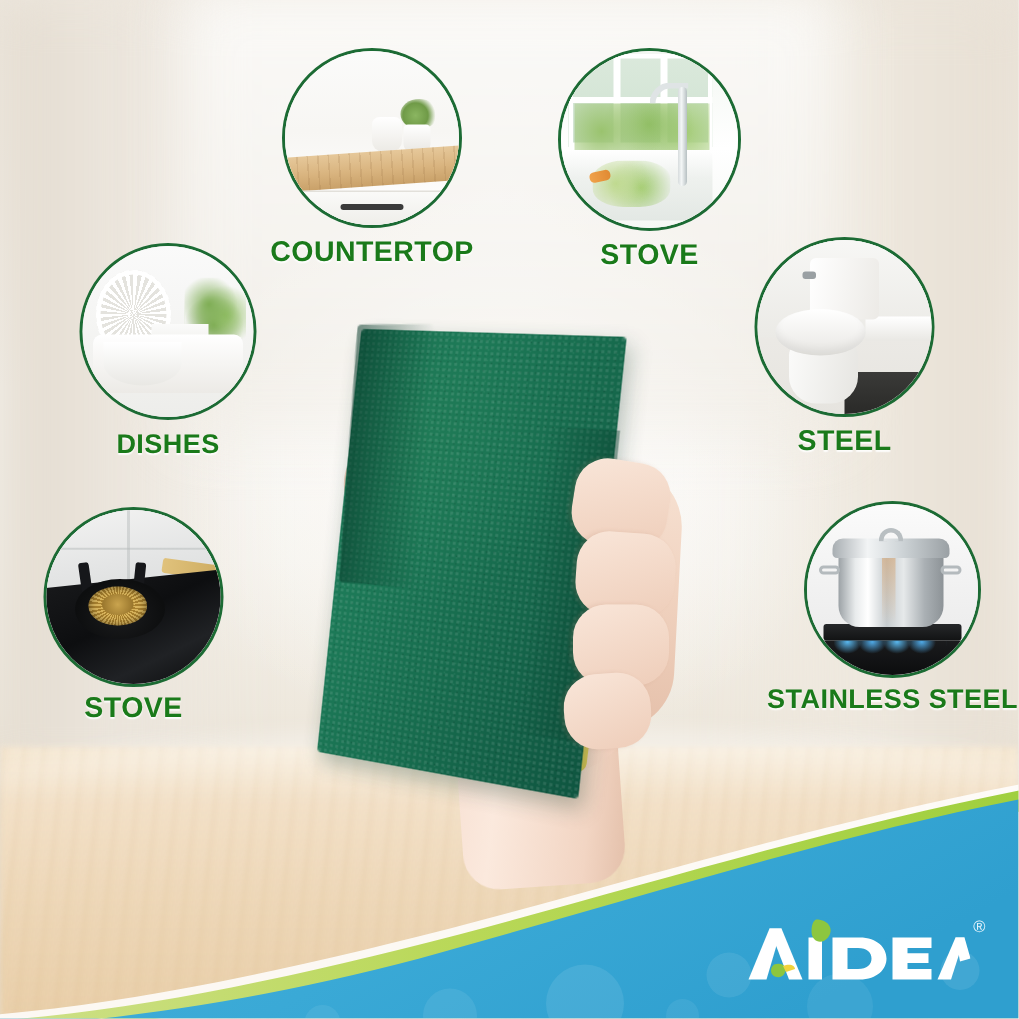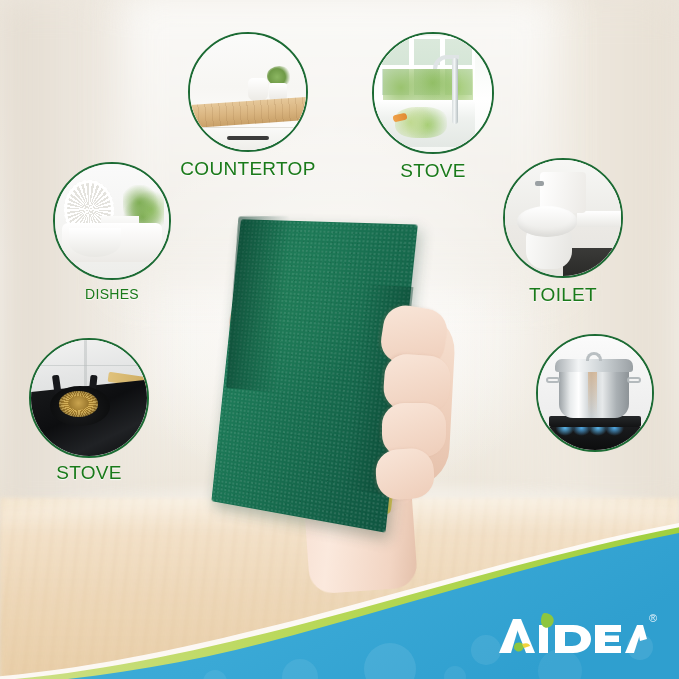--- a/index.html
+++ b/index.html
@@ -150,36 +150,36 @@
   
   .feature{ position:absolute; }
   .circle{
     position:absolute; left:0; top:0; border-radius:50%;
     border:2px solid #1c6b34; overflow:hidden;
     background:#f4f3f0;
   }
   .circle .photo{ position:absolute; inset:0; }
   .feature .caption{
     position:absolute; left:50%; transform:translateX(-50%);
-    white-space:nowrap; color:#1a7a1a; font-weight:normal;
+    white-space:nowrap; color:#1a7a1a; font-weight:bold;
     letter-spacing:.3px; text-shadow:0 1px 1px rgba(255,255,255,.9);
   }
 
   
   #f-countertop { left:188px; top:32px; width:120px; height:120px; }
   #f-countertop .circle{ width:120px; height:120px; }
   #f-countertop .caption{ top:126px; font-size:19px; }
 
   #f-sink { left:372px; top:32px; width:122px; height:122px; }
   #f-sink .circle{ width:122px; height:122px; }
   #f-sink .caption{ top:128px; font-size:19px; }
 
   #f-dishes { left:53px; top:162px; width:118px; height:118px; }
   #f-dishes .circle{ width:118px; height:118px; }
-  #f-dishes .caption{ top:124px; font-size:14px; }
+  #f-dishes .caption{ top:124px; font-size:18px; }
 
   #f-toilet { left:503px; top:158px; width:120px; height:120px; }
   #f-toilet .circle{ width:120px; height:120px; }
   #f-toilet .caption{ top:126px; font-size:19px; }
 
   #f-stove { left:29px; top:338px; width:120px; height:120px; }
   #f-stove .circle{ width:120px; height:120px; }
   #f-stove .caption{ top:124px; font-size:19px; }
 
   #f-steel { left:536px; top:334px; width:118px; height:118px; }
@@ -533,21 +533,21 @@
       <div class="photo ph-toilet">
         <div class="wall"></div>
         <div class="counter"></div>
         <div class="tank"></div>
         <div class="lever"></div>
         <div class="floor"></div>
         <div class="base"></div>
         <div class="seat"></div>
       </div>
     </div>
-    <div class="caption">TOILET</div>
+    <div class="caption">STEEL</div>
   </div>
 
   <div class="feature" id="f-stove">
     <div class="circle">
       <div class="photo ph-stove">
         <div class="wall"></div>
         <div class="tile"></div>
         <div class="woodbar"></div>
         <div class="glass"></div>
         <div class="grate-a"></div>
@@ -567,20 +567,21 @@
         <div class="flame"></div>
         <div class="grate"></div>
         <div class="pot"></div>
         <div class="warm"></div>
         <div class="hl-a"></div>
         <div class="hl-b"></div>
         <div class="lid"></div>
         <div class="knob"></div>
       </div>
     </div>
+    <div class="caption">STAINLESS STEEL</div>
   </div>
 
   <svg class="wave" viewBox="0 0 679 160" preserveAspectRatio="none">
     <defs>
       <linearGradient id="blueGrad" x1="0" y1="0" x2="1" y2="0.4">
         <stop offset="0%" stop-color="#45b2da"></stop>
         <stop offset="55%" stop-color="#3aa9d6"></stop>
         <stop offset="100%" stop-color="#2f9fcf"></stop>
       </linearGradient>
       <linearGradient id="greenGrad" x1="0" y1="0" x2="1" y2="0">

